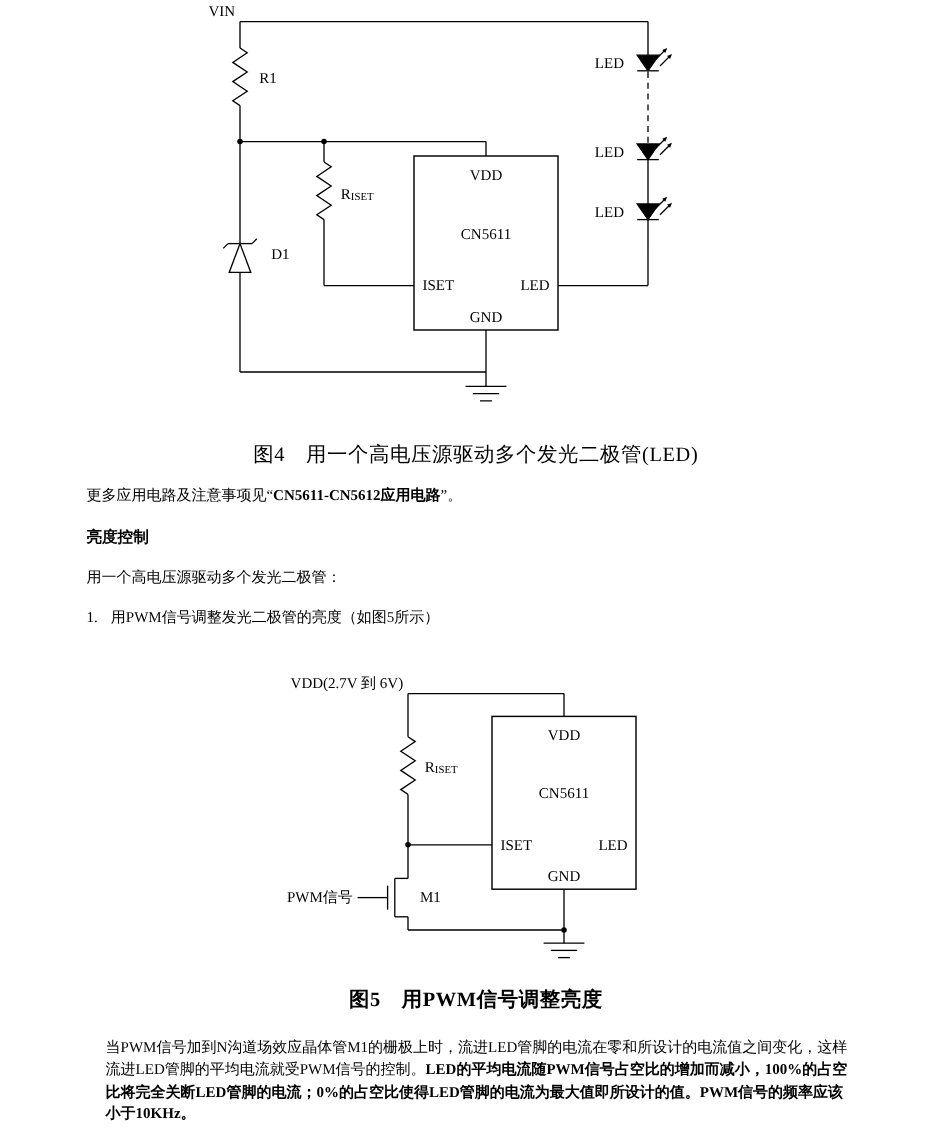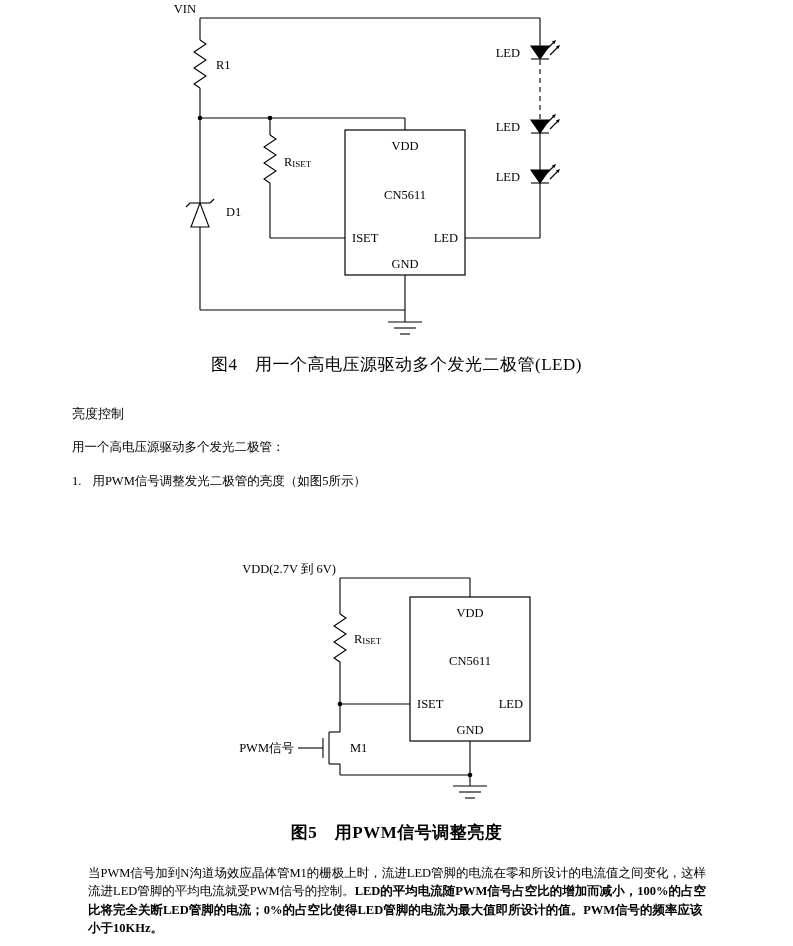--- a/index.html
+++ b/index.html
@@ -11,27 +11,27 @@
   svg.fig { position:absolute; left:0; }
   #fig4 { top:0; }
   #fig5 { top:562px; }
   svg text { font-family:"Liberation Serif", serif; font-size:12.5px; fill:#000; stroke:none; }
   svg .sub { font-size:9px; }
   .wires path, .wires line, .wires polyline { stroke:#000; stroke-width:1.1; fill:none; }
   .sym line { stroke:#000; stroke-width:1.1; }
   .chipbox { fill:#ffffff; stroke:#000; stroke-width:1.2; }
   .dot { fill:#000; stroke:none; }
   .caption { position:absolute; left:0; width:793px; text-align:center; font-size:17px; letter-spacing:0.5px; }
-  #caption4 { top:353px; }
+  #caption4 { top:367px; }
   #caption5 { top:821px;font-weight:bold; }
   .textblock { position:absolute; font-size:12.5px; line-height:21px; }
   #notes { top:390px; left:72px; width:650px; }
   #pwm-desc { top:851px; left:88px; width:624px; line-height:18.5px; }
   .b { font-weight:bold; }
-  .heading { font-weight:normal; font-size:13px; }
+  .heading { font-weight:bold; font-size:13px; }
   .num { display:inline-block; margin-right:11px; }
 </style>
 </head>
 <body>
 
 <div>
 
   <svg id="fig4" class="fig" width="793" height="362" viewBox="0 0 793 362">
     <defs>
       <g id="ledsym" stroke="#000" stroke-width="1.1">
@@ -87,20 +87,21 @@
     <text x="405" y="150" text-anchor="middle">VDD</text>
     <text x="405" y="199" text-anchor="middle">CN5611</text>
     <text x="352" y="242">ISET</text>
     <text x="458" y="242" text-anchor="end">LED</text>
     <text x="405" y="268" text-anchor="middle">GND</text>
   </svg>
 
   <div id="caption4" class="caption">图4　用一个高电压源驱动多个发光二极管(LED)</div>
 
   <div id="notes" class="textblock">
+    <p><span>更多应用电路及注意事项见“</span><span class="b">CN5611-CN5612应用电路</span><span>”。</span></p>
     <p class="heading">亮度控制</p>
     <p>用一个高电压源驱动多个发光二极管：</p>
     <p><span class="num">1.</span><span>用PWM信号调整发光二极管的亮度（如图5所示）</span></p>
   </div>
 
   <svg id="fig5" class="fig" width="793" height="258" viewBox="0 0 793 258">
     <g class="wires">
       <path d="M340,16 H470 M470,16 V35 M340,16 V52 M340,100 V142 M340,142 H410
                M340,142 V170 M340,202 V213 M340,213 H470 M470,179 V213 M470,213 V224"></path>
       <polyline points="340,52 346,56 334,64 346,72 334,80 346,88 334,96 340,100"></polyline>

